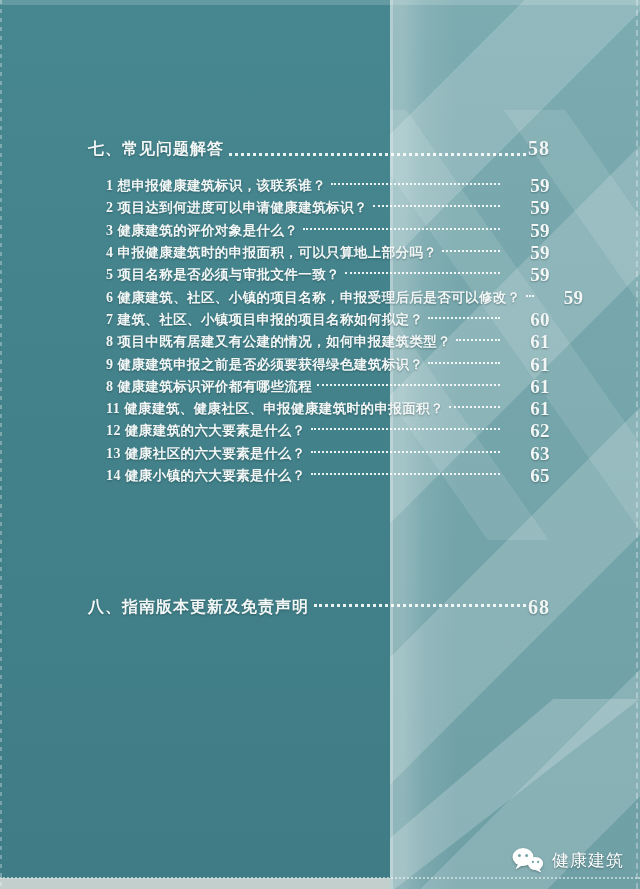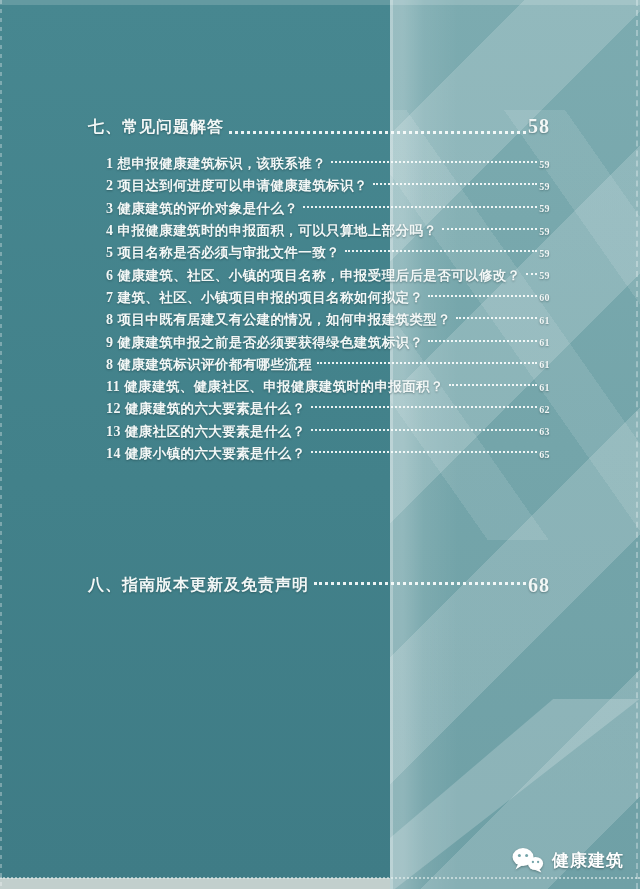--- a/index.html
+++ b/index.html
@@ -33,40 +33,40 @@
   }
   
   .edge-top{position:absolute;left:0;top:0;right:0;height:5px;background:rgba(255,255,255,.16);}
   .edge-left{position:absolute;left:0;top:0;bottom:0;width:2px;
     background:repeating-linear-gradient(180deg,rgba(255,255,255,.30) 0 4px,rgba(255,255,255,0) 4px 9px);}
   .edge-right{position:absolute;right:2px;top:0;bottom:0;width:0;
     border-left:2px dashed rgba(255,255,255,.30);}
   .bottom-dots{position:absolute;left:0;right:0;bottom:10px;height:0;
     border-top:2px dotted rgba(240,246,244,.55);}
   
-  .toc{position:absolute;left:88px;top:114px;width:462px;color:#f2f7f6;}
+  .toc{position:absolute;left:88px;top:136px;width:462px;color:#f2f7f6;}
   .toc *{text-shadow:0 1px 2px rgba(10,35,40,.38);}
   .sec-row{display:flex;align-items:flex-end;height:24px;
     font-size:16px;font-weight:bold;letter-spacing:1px;}
   .sec-row.later{margin-top:108px;align-items:center;}
   .sec-row + .item-row{margin-top:15px;}
   .item-row{display:flex;align-items:center;height:22.3px;
     font-size:13.5px;font-weight:600;letter-spacing:.4px;white-space:nowrap;}
   .item-label{padding-left:18px;}
   .inum,.item-page,.sec-page{
     font-family:"Liberation Serif","DejaVu Serif",serif;}
   .inum{font-size:14px;font-weight:bold;}
-  .item-page{font-size:10px;font-weight:bold;}
+  .item-page{font-size:19px;font-weight:bold;margin-left:28px;}
   .sec-page{font-size:20px;font-weight:bold;}
   .dots{flex:1 1 8px;min-width:8px;border-bottom:2px dotted rgba(250,253,252,.92);
     margin:0 2px 4px 5px;}
   .sec-dots{border-bottom-width:3px;margin-bottom:4px;}
   
   .watermark{position:absolute;right:16px;bottom:16px;display:flex;align-items:center;gap:8px;
-    color:#fdfefe;font-weight:bold;font-size:17px;letter-spacing:1px;
+    color:#fdfefe;font-weight:normal;font-size:17px;letter-spacing:1px;
     text-shadow:0 1px 2px rgba(35,60,62,.55);}
   .wicon{display:inline-block;width:32px;height:26px;
     filter:drop-shadow(0 1px 1px rgba(35,60,62,.45));}
 </style>
 </head>
 <body>
 
 <div class="page">
   <div class="teal-left"></div>
   <div class="photo">

